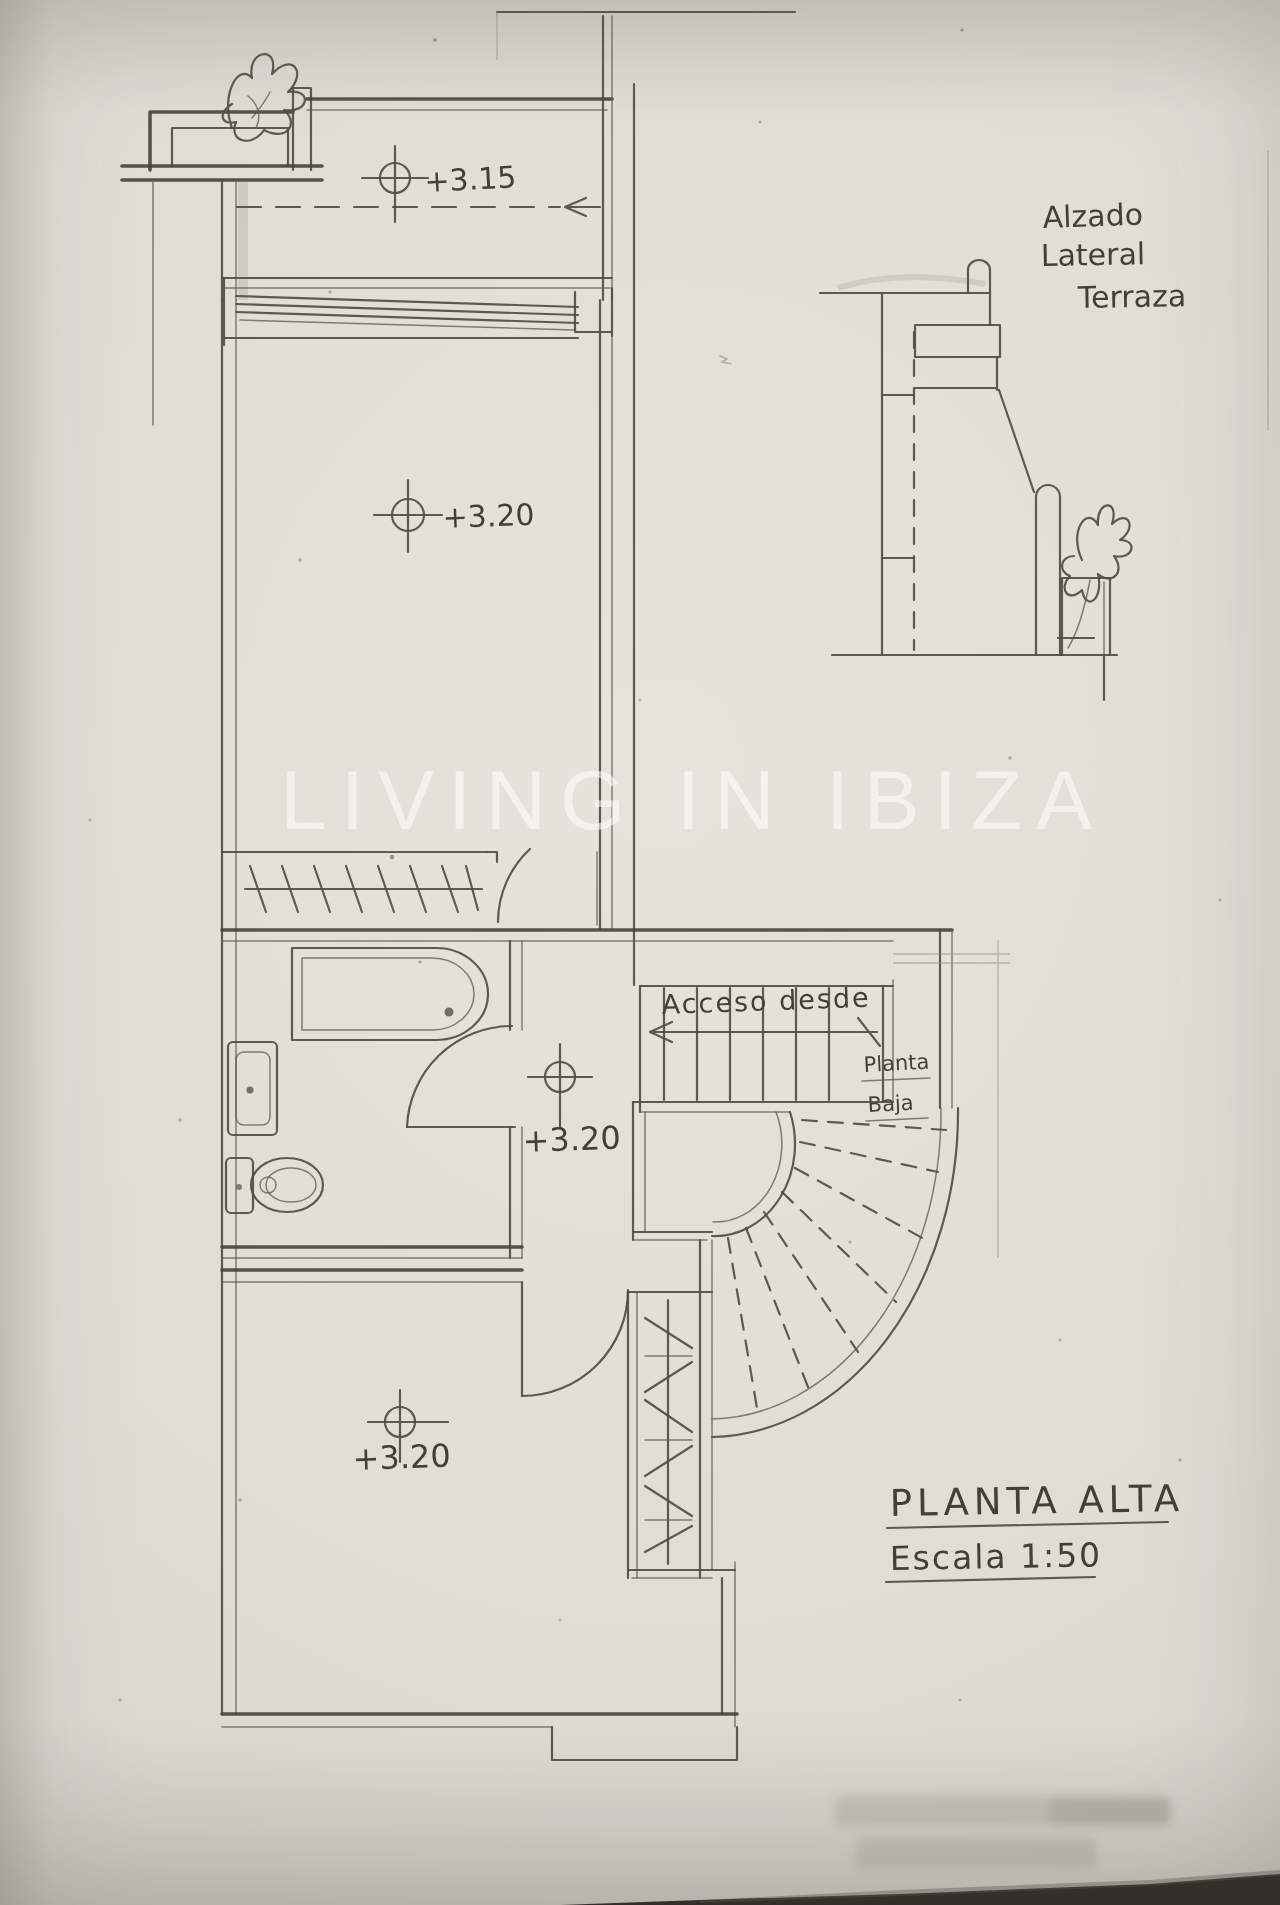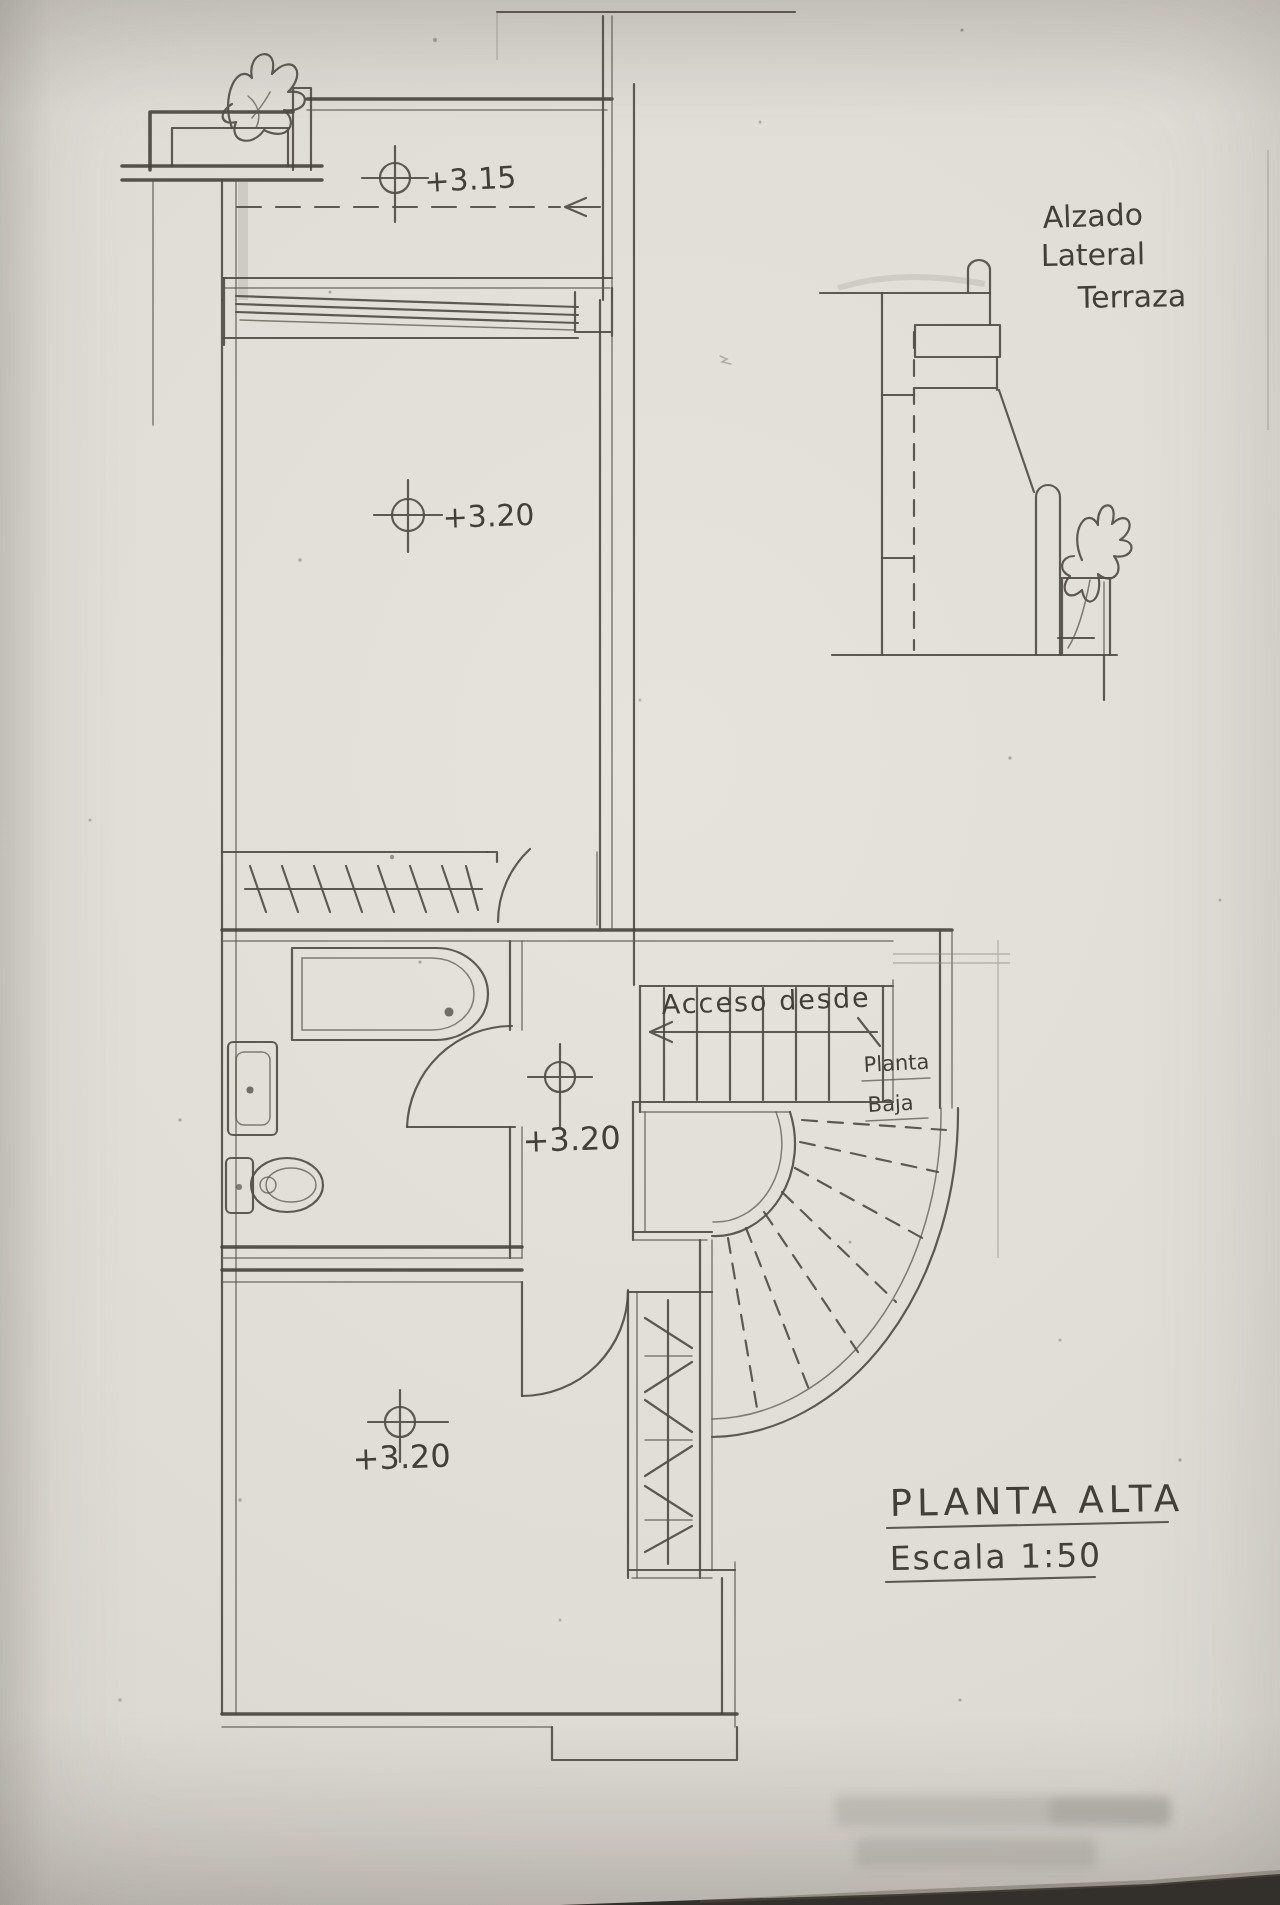--- a/index.html
+++ b/index.html
@@ -293,17 +293,18 @@
       <text class="hand" x="890" y="1570" font-size="33" letter-spacing="2" transform="rotate(-1 890 1570)">Escala 1:50</text>
       <path class="p1" stroke-width="2.6" d="M886,1582 L1095,1577"></path>
     </g>
 
     <g>
       <polygon points="560,1905 1280,1905 1280,1874 1150,1884 900,1894 700,1900" fill="#332f2a"></polygon>
       <polygon points="700,1900 900,1890 1150,1880 1280,1870 1280,1876 1150,1886 900,1896 700,1903" fill="rgba(90,84,76,.4)"></polygon>
     </g>
   </svg>
 
+  <div class="watermark">LIVING IN IBIZA</div>
 
   <div class="ghost" style="left:835px;top:1796px;width:335px;height:30px;"></div>
   <div class="ghost" style="left:856px;top:1838px;width:240px;height:30px;"></div>
   <div class="ghost" style="left:1050px;top:1798px;width:120px;height:26px;"></div>
 </div>
 
 </body></html>

